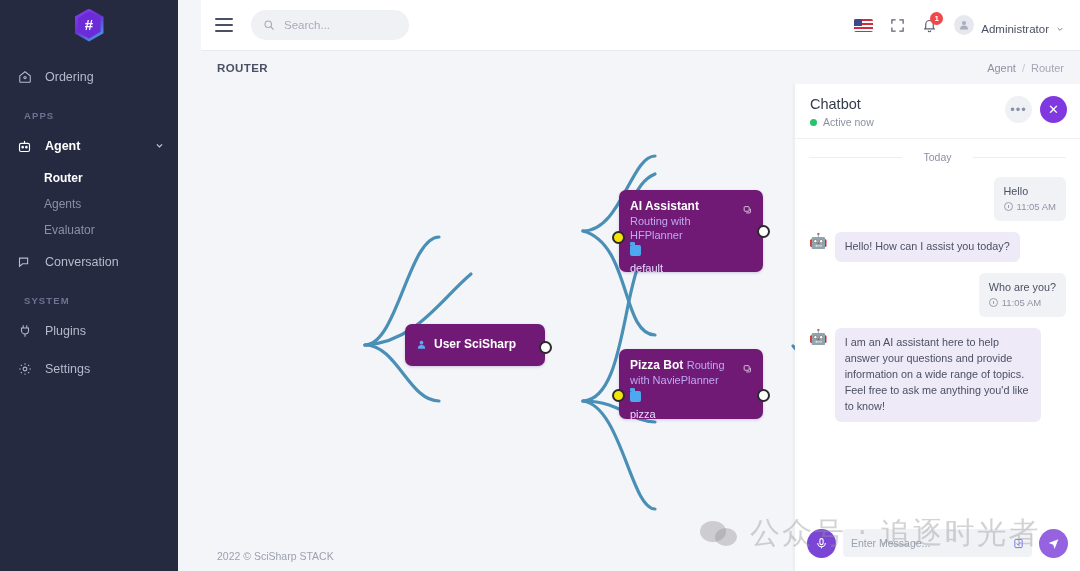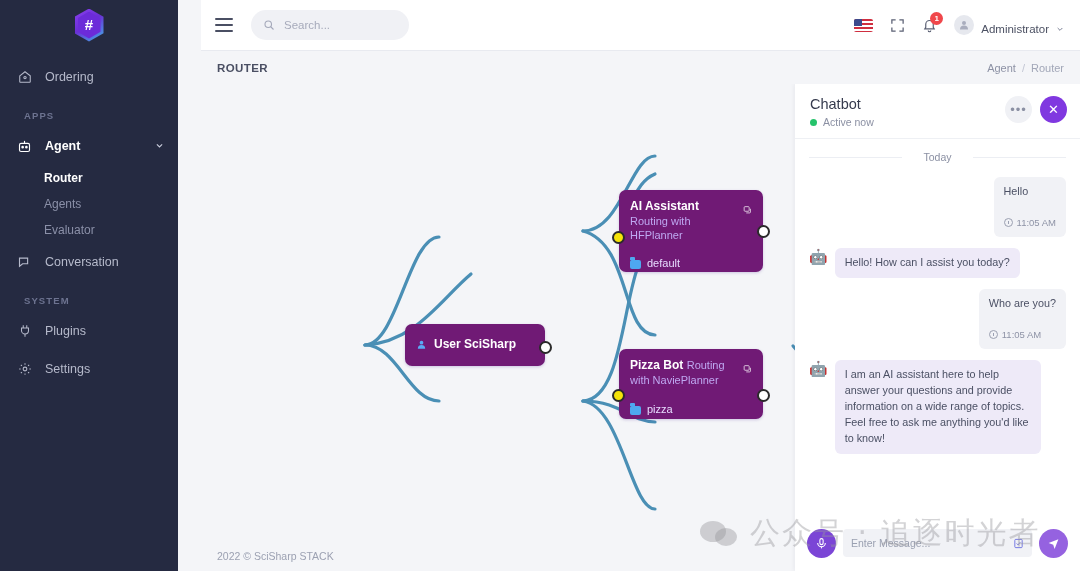--- a/index.html
+++ b/index.html
@@ -112,21 +112,21 @@
   .edges { position:absolute; left:0; top:0; width:902px; height:487px; overflow:visible; }
 
   .node {
     position:absolute; background:#701a75; border-radius:7px; color:#fff;
     box-shadow:0 1px 3px rgba(70,30,140,.22);
   }
   .node .n-body { padding:9px 11px 10px 11px; position:relative; }
   .node .n-title { font-size:12px; font-weight:700; line-height:1.28; padding-right:22px; }
   .node .n-sub { color:#bfa9f2; font-weight:400; font-size:11px; }
   .node .n-sub-block { color:#bfa9f2; font-size:11px; line-height:1.28; padding-right:22px; }
-  .node .n-tag { display:flex; align-items:flex-end; gap:6px; margin-top:14px; font-size:11px; color:#e7dcff; }
+  .node .n-tag { display:flex; align-items:flex-start; gap:6px; margin-top:2px; font-size:11px; color:#e7dcff;flex-direction:column; }
   .node .folder {
     width:11px; height:9px; background:#4ea8f0; border-radius:1.5px 2px 2px 2px; position:relative; flex:0 0 11px;
   }
   .node .folder:before {
     content:""; position:absolute; left:0; top:-2.5px; width:5px; height:2.5px;
     background:#4ea8f0; border-radius:1px 1px 0 0;
   }
   .node .copy-ico {
     position:absolute; right:10px; top:11px; width:11px; height:10px; opacity:.85;
   }
@@ -167,21 +167,21 @@
 
   .msg { display:flex; margin-bottom:11px; }
   .msg.out { justify-content:flex-end; }
   .msg.in { align-items:flex-start; gap:7px; }
   .bubble {
     border-radius:6px; padding:7px 10px 7px 10px; font-size:10.8px; line-height:1.48;
     max-width:206px; color:#4b5064;
   }
   .bubble.out { background:#f1f2f6; text-align:left; }
   .bubble.in { background:#eeeaf8; }
-  .time { display:flex; align-items:center; gap:4px; font-size:9.5px; color:#8e93a6; margin-top:16px; }
+  .time { display:flex; align-items:center; gap:4px; font-size:9.5px; color:#8e93a6; margin-top:0; }
   .clock { width:9px; height:9px; border:1px solid #9ba0b1; border-radius:50%; position:relative; flex:0 0 9px; }
   .clock:after { content:""; position:absolute; left:3.2px; top:1.6px; width:1px; height:3px; background:#9ba0b1; }
   .bot-av { font-size:15px; line-height:1; flex:0 0 17px; margin-top:1px; }
 
   .chat-foot {
     flex:0 0 56px; display:flex; align-items:center; gap:7px; padding:0 12px;
     position:relative;
   }
   .circ-btn {
     width:29px; height:29px; border-radius:50%; background:#7b45d6; color:#fff;

